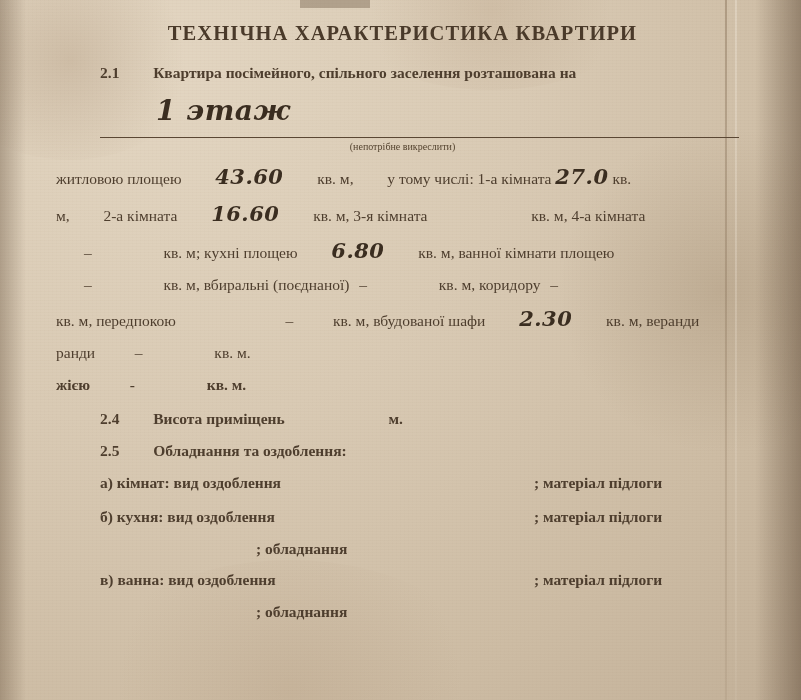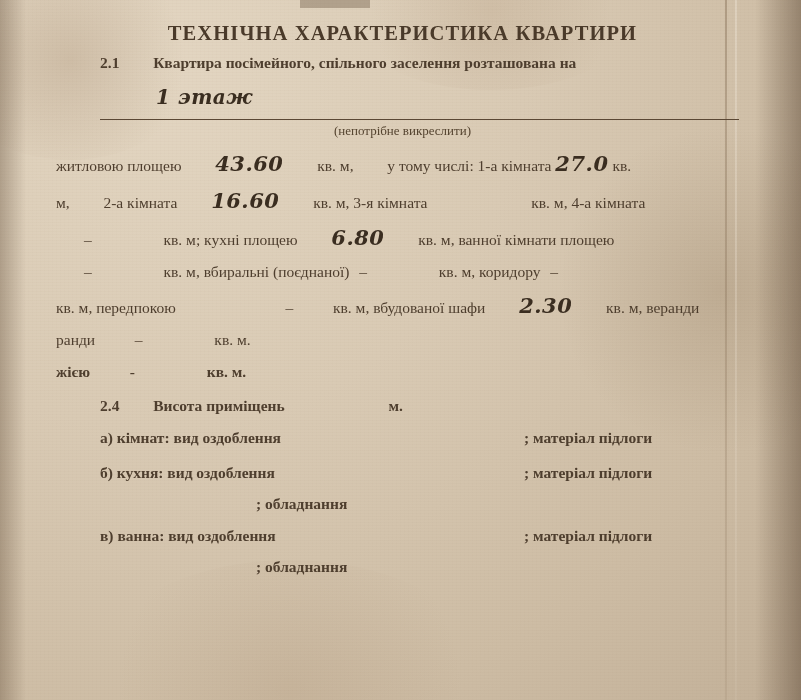--- a/index.html
+++ b/index.html
@@ -52,21 +52,21 @@
   }
   .topcrop {
     position:absolute; left:300px; top:0; width:70px; height:8px;
     background: rgba(95,75,55,0.35);
   }
   h1.title {
     text-align: center;
     font-size: 20.5px;
     font-weight: bold;
     letter-spacing: 1.1px;
-    margin: 16px 0 10px 0;
+    margin: 16px 0 20px 0;
     color: #4a3a2a;
   }
   .line {
     position: relative;
     font-size: 15.5px;
     line-height: 1.0;
     margin: 0 0 16px 0;
     white-space: nowrap;
     color: #4e3e2e;
   }
@@ -76,41 +76,41 @@
 
   .hand {
     font-family: "DejaVu Serif", serif;
     font-style: italic;
     font-weight: bold;
     font-size: 21px;
     color: #3a2d20;
     letter-spacing: 0.5px;
   }
   .hand.sm { font-size: 19px; }
-  .hand.lg { font-size: 20px; }
+  .hand.lg { font-size: 28px; }
 
   .rule {
     border-bottom: 1.6px solid #5a4734;
     height: 0;
     margin: -4px 0 3px 0;
   }
   .rule.full { margin-left: 44px; margin-right: 10px; }
 
   .sub {
     text-align: center;
-    font-size: 13px;
+    font-size: 10px;
     margin: 0 0 14px 0;
     color: #54432f;
   }
   .gap-sm { display:inline-block; width: 26px; }
   .gap-md { display:inline-block; width: 58px; }
   .gap-lg { display:inline-block; width: 96px; }
 
   .row25 { margin-bottom: 19px; }
-  .matcol { position:absolute; left: 468px; }
+  .matcol { position:absolute; left: 478px; }
   .obl { padding-left: 200px; }
   .dash { display:inline-block; padding:0 6px; }
 
   .noise {
     position:absolute; inset:0; z-index:2; opacity:0.30; pointer-events:none;
     background-image:
       repeating-linear-gradient(0deg, rgba(120,95,70,0.07) 0px, rgba(120,95,70,0.07) 1px, rgba(0,0,0,0) 1px, rgba(0,0,0,0) 3px),
       repeating-linear-gradient(90deg, rgba(120,95,70,0.05) 0px, rgba(120,95,70,0.05) 1px, rgba(0,0,0,0) 1px, rgba(0,0,0,0) 4px);
   }
 </style>
@@ -226,20 +226,25 @@
 
     <div class="line b indent">
       <span>2.4</span>
       <span class="gap-sm"></span>
       <span>Висота приміщень</span>
       <span class="gap-lg"></span>
       <span class="hand sm"></span>
       <span>м.</span>
     </div>
 
+    <div class="line b indent">
+      <span>2.5</span>
+      <span class="gap-sm"></span>
+      <span>Обладнання та оздоблення:</span>
+    </div>
 
     <div class="line b indent row25">
       <span>а) кімнат: вид оздоблення</span>
       <span class="matcol">; матеріал підлоги</span>
     </div>
 
     <div class="line b indent">
       <span>б) кухня: вид оздоблення</span>
       <span class="matcol">; матеріал підлоги</span>
     </div>

